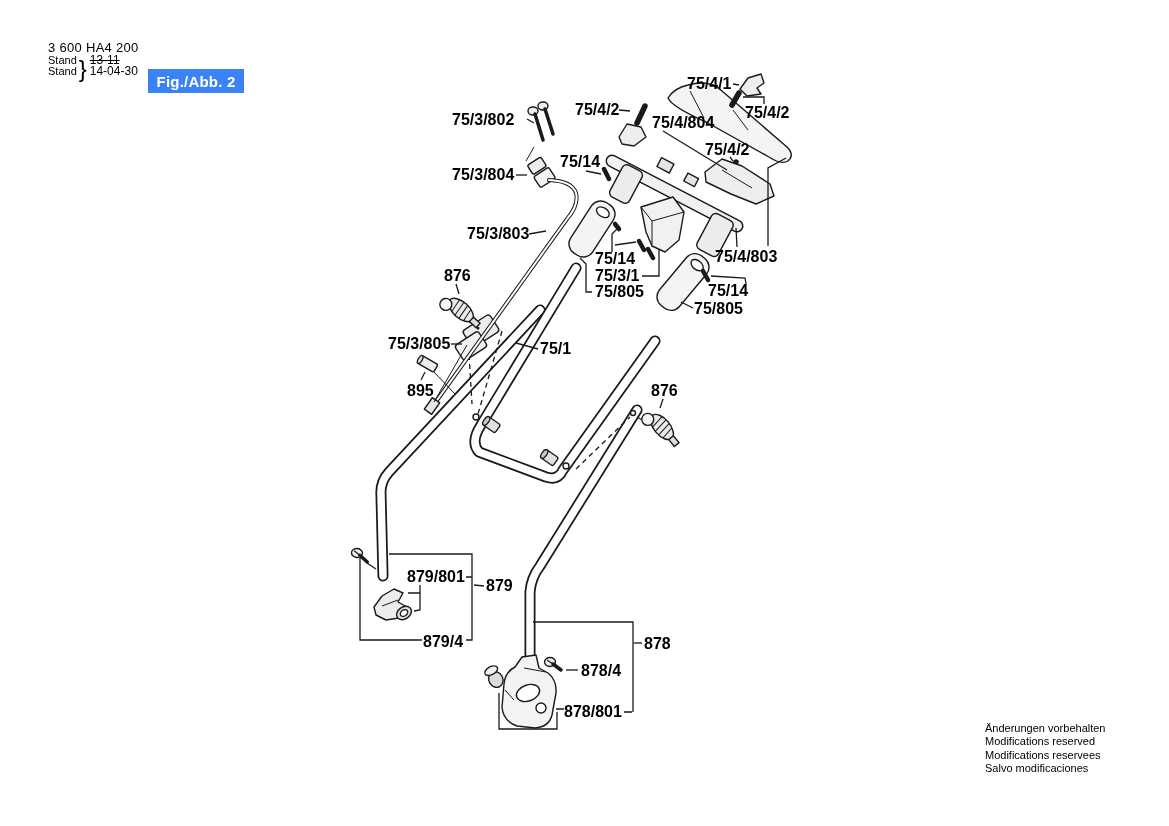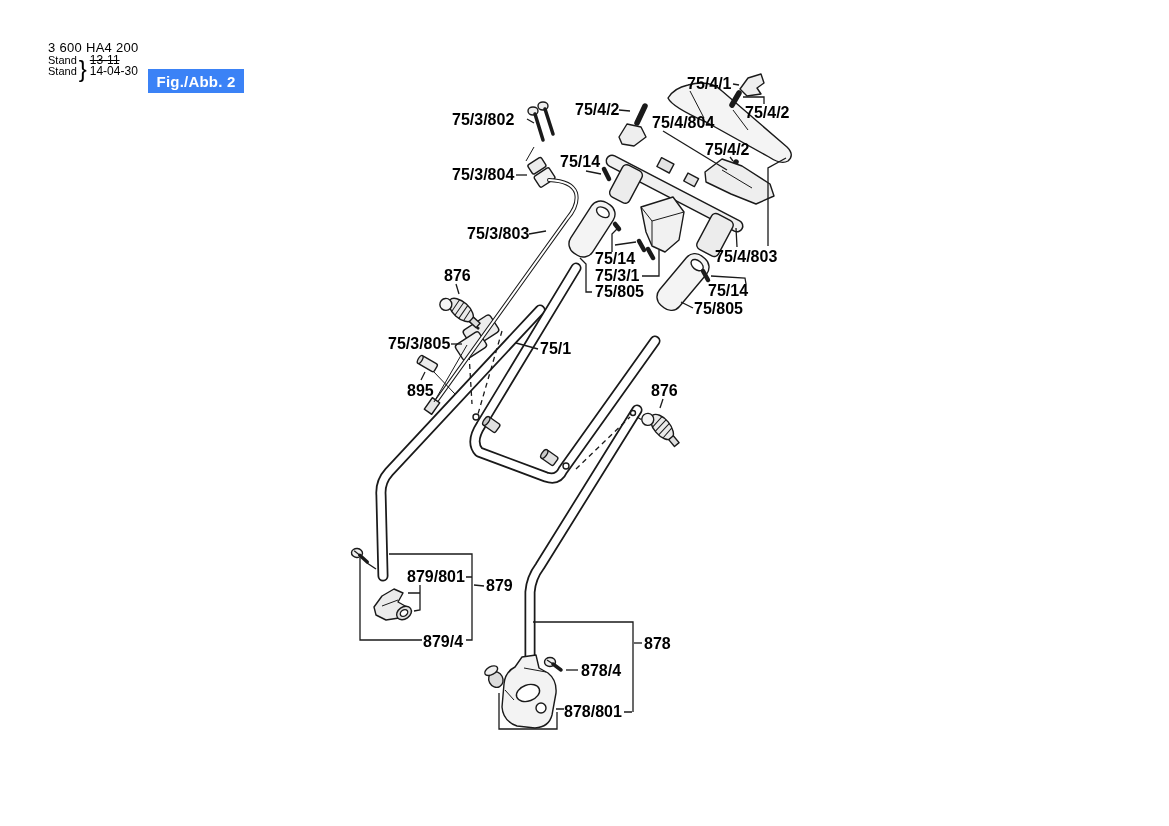--- a/index.html
+++ b/index.html
@@ -257,13 +257,19 @@
         <text x="651" y="396" class="plabel">876</text>
         <text x="407" y="582" class="plabel">879/801</text>
         <text x="486" y="591" class="plabel">879</text>
         <text x="423" y="647" class="plabel">879/4</text>
         <text x="644" y="649" class="plabel">878</text>
         <text x="581" y="676" class="plabel">878/4</text>
         <text x="564" y="717" class="plabel">878/801</text>
       </g>
   </svg>
 
+  <div class="notice" id="notice-lines">
+      <div>Änderungen vorbehalten</div>
+      <div>Modifications reserved</div>
+      <div>Modifications reservees</div>
+      <div>Salvo modificaciones</div>
+    </div>
 </div>
 
 </body></html>

